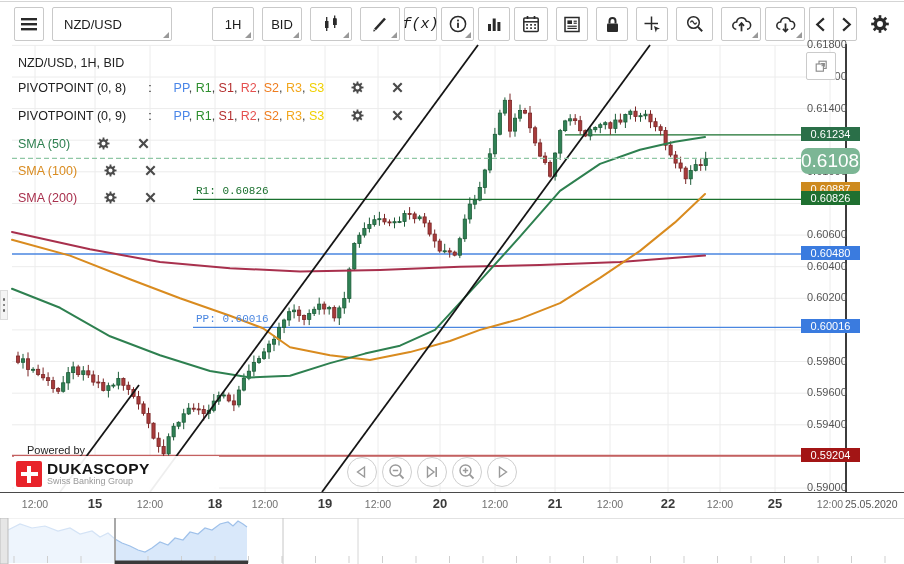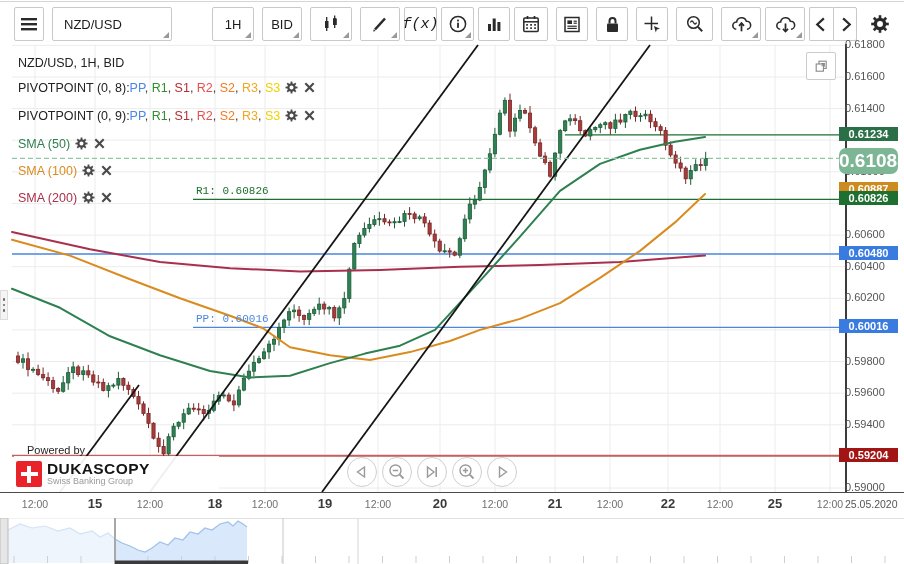--- a/index.html
+++ b/index.html
@@ -9,26 +9,26 @@
   
   .tb{position:absolute;top:7px;height:34px;box-sizing:border-box;background:#fff;border:1px solid #c9c9c9;
       border-radius:2px;display:flex;align-items:center;justify-content:center;font-size:13px;color:#1c1c1c;
       padding:0;cursor:pointer;}
   .tb svg{color:#2a2a2a;}
   .tb.txt{justify-content:flex-start;padding-left:11px;}
   .dd::after{content:"";position:absolute;right:2px;bottom:2px;border-bottom:6px solid #999;border-left:6px solid transparent;}
   .tb.noborder{border:none;}
   .fx{font-family:Liberation Mono, monospace;font-style:italic;font-size:15px;}
   
-  .legend-row{position:absolute;display:flex;align-items:center;gap:0;font-size:12.5px;color:#222;white-space:nowrap;z-index:5;}
+  .legend-row{position:absolute;display:flex;align-items:center;gap:22px;font-size:12.5px;color:#222;white-space:nowrap;z-index:5;}
   .legend-row .gap{width:6px;}
   .mini{border:none;background:none;padding:0;margin-left:4px;cursor:pointer;display:flex;align-items:center;color:#4a4a4a;}
   .line-label{position:absolute;font-size:11px;z-index:4;font-family:Liberation Mono, monospace;}
   .ax-tick{position:absolute;left:6px;font-size:11px;color:#555;}
-  .ax-badge{position:absolute;left:0px;width:59px;box-sizing:border-box;color:#fff;font-size:11px;font-weight:bold;
+  .ax-badge{position:absolute;left:0px;width:59px;box-sizing:border-box;color:#fff;font-size:11px;font-weight:normal;
             text-align:center;padding:1px 0;z-index:6;}
   .ax-badge.big{font-size:19px;padding:2px 0;border-radius:7px;}
   .axis-line{position:absolute;left:845px;top:44px;height:448px;width:0;border-left:2px solid #3c3c3c;}
   .time-axis{position:absolute;left:0;top:492px;width:904px;height:26px;background:#fff;border-top:1px solid #4a4a4a;}
   .time-label{position:absolute;top:5px;transform:translateX(-50%);font-size:10.5px;color:#707070;}
   .time-label.major{font-size:13px;color:#3a3a3a;font-weight:600;top:3px;}
   .date-label{position:absolute;top:5px;left:845px;font-size:10.5px;color:#555;}
   .detach{position:absolute;left:806px;top:52px;width:30px;height:28px;box-sizing:border-box;background:#fff;
           border:1px solid #cbcbcb;border-radius:2px;display:flex;align-items:center;justify-content:center;color:#8a8a8a;cursor:pointer;z-index:6;}
   .nav-btn{position:absolute;top:457px;width:30px;height:30px;box-sizing:border-box;border-radius:50%;
@@ -725,21 +725,21 @@
       <div class="brandcol">
         <span class="brand">DUKASCOPY</span>
         <span class="tagline">Swiss Banking Group</span>
       </div>
     </div>
   <div class="line-label" style="left: 196px; top: 185.354px; color: rgb(26, 112, 46);">R1: 0.60826</div>
       <div class="line-label" style="left: 196px; top: 313.399px; color: rgb(74, 134, 224);">PP: 0.60016</div>
     </div>
 
   <div class="axis-line"></div>
-  <div id="price-axis" style="position:absolute;left:839px;top:0;width:59px;height:518px;padding-left:7px;">
+  <div id="price-axis" style="position:absolute;left:801px;top:0;width:59px;height:518px;padding-left:7px;">
       <div class="ax-tick" style="top: 38.384px;">0.61800</div>
       <div class="ax-tick" style="top: 70px;">0.61600</div>
       <div class="ax-tick" style="top: 101.616px;">0.61400</div>
       <div class="ax-tick" style="top: 164.848px;">0.61000</div>
       <div class="ax-tick" style="top: 228.08px;">0.60600</div>
       <div class="ax-tick" style="top: 259.696px;">0.60400</div>
       <div class="ax-tick" style="top: 291.312px;">0.60200</div>
       <div class="ax-tick" style="top: 354.544px;">0.59800</div>
       <div class="ax-tick" style="top: 386.16px;">0.59600</div>
       <div class="ax-tick" style="top: 417.776px;">0.59400</div>

